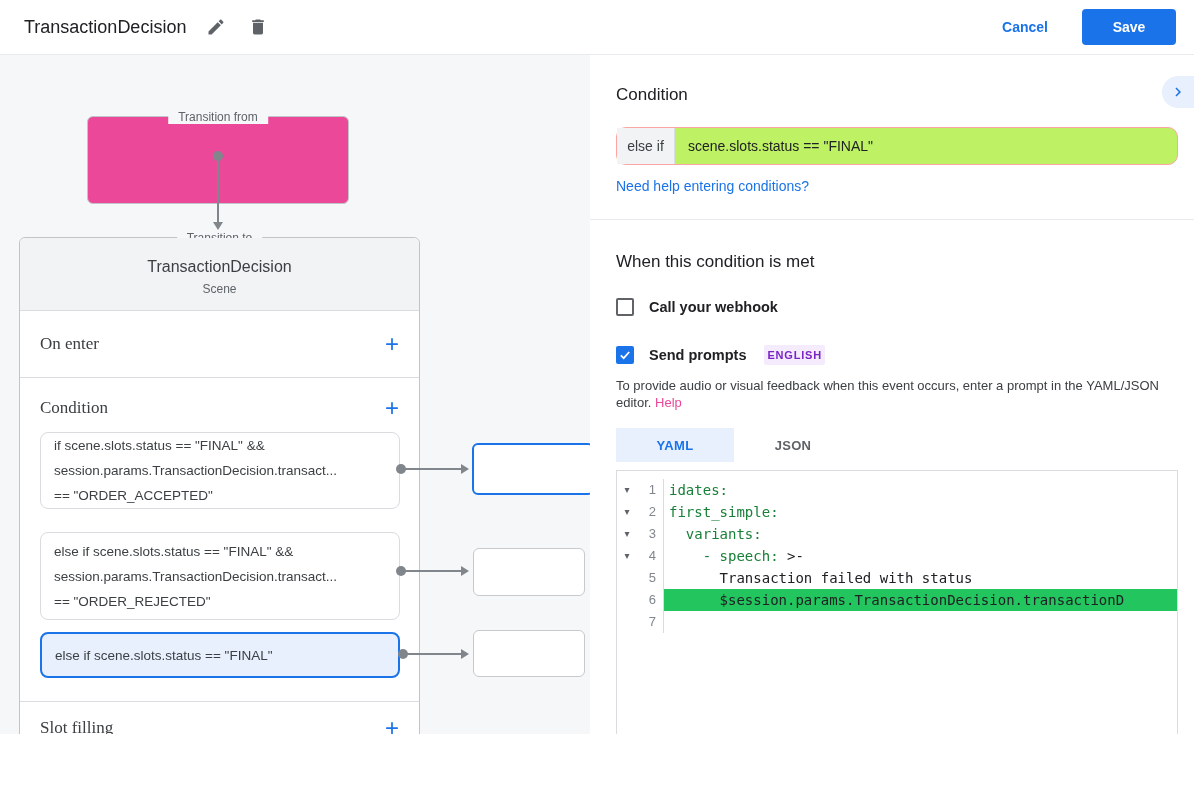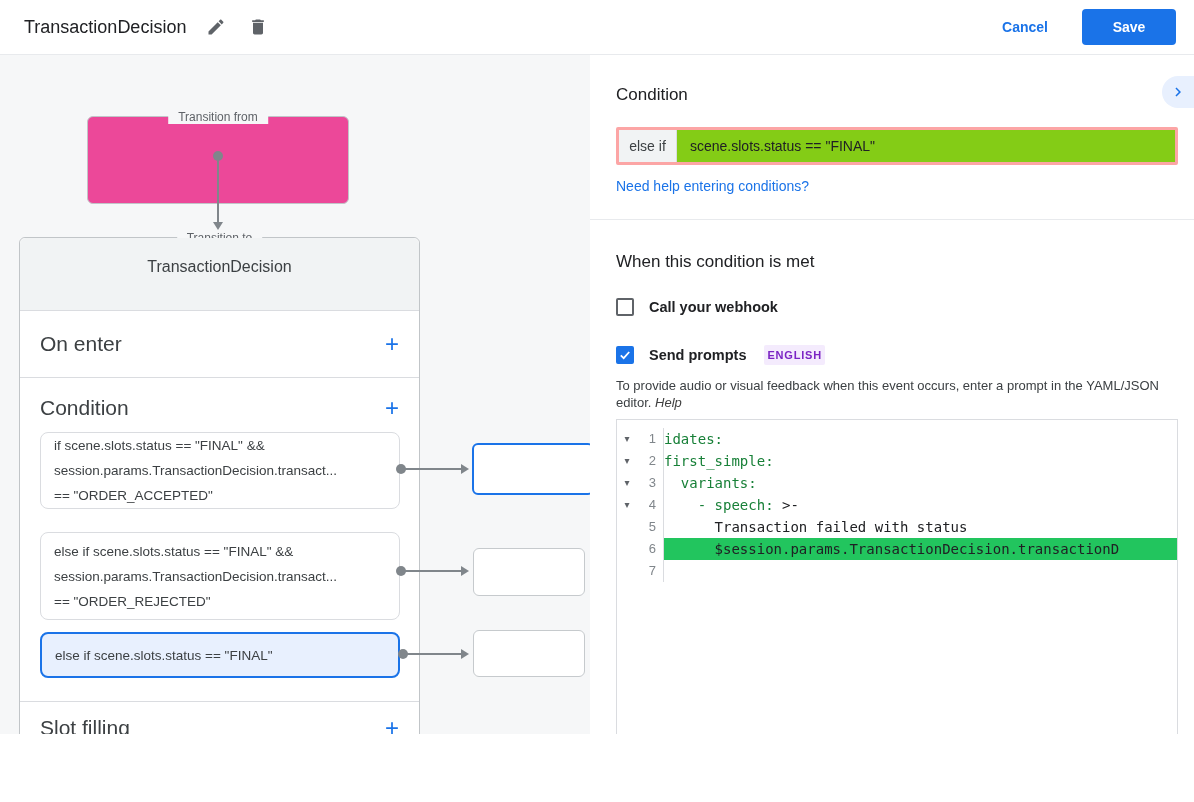--- a/index.html
+++ b/index.html
@@ -36,21 +36,21 @@
     border-bottom:5px solid transparent; border-left:8px solid #80868b; }
 
   .to-box { left:19px; top:182px; width:401px; height:600px; background:#fff; }
   .to-header { position:absolute; left:0; top:0; width:100%; height:73px; background:#f1f3f4;
     border-bottom:1px solid #dadce0; border-radius:6px 6px 0 0; text-align:center; }
   .to-title { font-size:16px; color:#3c4043; margin-top:20px; }
   .to-sub { font-size:12px; color:#5f6368; margin-top:6px; }
 
   .row-onenter { position:absolute; left:0; top:73px; width:100%; height:67px; border-bottom:1px solid #dadce0;
     display:flex; align-items:center; padding:0 20px; }
-  .section-label { font-size:21px; color:#3c4043; flex:1; }
+  .section-label { font-size:17px; color:#3c4043; flex:1;font-family:Liberation Serif, serif; }
   .plus { color:#1a73e8; font-size:24px; font-weight:300; line-height:20px; cursor:pointer; }
 
   .row-cond-label { position:absolute; left:0; top:154px; width:100%; height:32px; display:flex; align-items:center; padding:0 20px; }
   .row-slot-divider { position:absolute; left:0; top:463px; width:100%; height:1px; background:#dadce0; }
   .row-slot-label { position:absolute; left:0; top:474px; width:100%; height:32px; display:flex; align-items:center; padding:0 20px; }
 
   .cond-card { position:absolute; left:20px; width:360px; background:#fff; border:1px solid #dadce0;
     border-radius:8px; display:flex; flex-direction:column; justify-content:center; padding:4px 13px;
     cursor:pointer; overflow:hidden; }
   .cond-card .cline { font-size:13.5px; color:#3c4043; line-height:25px; white-space:nowrap; }
@@ -70,54 +70,54 @@
 
   
   .panel { position:absolute; left:590px; top:55px; width:604px; height:747px; background:#fff;
     z-index:5; padding:0 16px 0 26px; }
   .panel-h { font-size:17px; color:#202124; font-weight:400; }
   .h-condition { margin-top:30px; }
   .chevron-pill { position:absolute; right:-16px; top:21px; width:48px; height:32px; background:#e8f0fe;
     border-radius:16px; display:flex; align-items:center; cursor:pointer; }
   .chevron-pill svg { fill:#1a73e8; margin-left:7px; }
 
-  .cond-input { margin-top:22px; width:562px; height:38px; border:3px solid #fca5a5; border-radius:2px;
-    display:flex; align-items:stretch; background:#84cc16; }
+  .cond-input { margin-top:22px; width:562px; height:38px; border:1px solid #fca5a5; border-radius:10px;
+    display:flex; align-items:stretch; background:#bef264; }
   .cond-prefix { width:58px; background:#f1f3f4; border-right:1px solid #dadce0; display:flex;
     align-items:center; justify-content:center; font-size:14px; color:#3c4043; }
   .cond-value { flex:1; display:flex; align-items:center; padding-left:13px; font-size:14px; color:#202124; }
 
   .link { color:#1a73e8; font-size:14px; margin-top:13px; display:inline-block; cursor:pointer; }
   .panel-divider { position:absolute; left:0; top:164px; width:604px; height:1px; background:#e8eaed; }
 
   .h-when { margin-top:57px; }
   .check-row { display:flex; align-items:center; margin-top:26px; }
   .check-row.second { margin-top:29px; }
   .checkbox { width:18px; height:18px; border:2px solid #5f6368; border-radius:2px; background:#fff; cursor:pointer; }
   .checkbox.checked { border-color:#1a73e8; background:#1a73e8; display:flex; align-items:center; justify-content:center; }
   .check-label { font-size:14.5px; font-weight:bold; color:#202124; margin-left:15px; }
   .badge { margin-left:18px; background:#f4ebfd; color:#7b24c4; font-size:11px; font-weight:bold;
     letter-spacing:0.8px; padding:4px 3px; border-radius:2px; }
 
   .para { margin-top:12px; width:566px; font-size:13px; color:#3c4043; line-height:17px; }
-  .para .link-inline { color:#404040; cursor:pointer;font-style:italic; }
+  .para .link-inline { color:#ec4899; cursor:pointer; }
 
   .tabs { margin-top:17px; display:flex; }
   .tab { width:118px; height:34px; display:flex; align-items:center; justify-content:center;
     font-size:13px; font-weight:bold; letter-spacing:0.3px; color:#5f6368; cursor:pointer; }
   .tab.selected { color:#1a73e8; background:#e8f0fe; }
 
   .editor { margin-top:8px; width:562px; height:332px; border:1px solid #dadce0; background:#fff;
     padding-top:8px; font-family:"DejaVu Sans Mono", monospace; overflow:hidden; cursor:text; }
   .ed-row { display:flex; height:22px; }
   .ed-fold { width:20px; text-align:center; font-size:10px; color:#5f6368; line-height:22px;
     font-family:"Liberation Sans", sans-serif; cursor:pointer; }
   .ed-num { width:26px; text-align:right; padding-right:7px; font-size:13px; color:#80868b; line-height:22px;
     font-family:"Liberation Sans", sans-serif; }
-  .ed-code { flex:1; border-left:1px solid #dadce0; font-size:14px; line-height:22px;
+  .ed-code { flex:1; border-left:1px solid #dadce0; padding-left:5px; font-size:14px; line-height:22px;
     white-space:pre; overflow:hidden; color:#202124; }
   .ed-row.hl .ed-code { background:#22c55e; }
   .tok-key { color:#188038; }
 </style>
 </head>
 <body>
 
 <div class="app">
 
   <div class="topbar">
@@ -145,20 +145,21 @@
 
     <div class="dot" style="left:213px; top:96px;"></div>
     <div class="vline" style="left:217px; top:101px; height:66px;"></div>
     <div class="arrow-down" style="left:213px; top:167px;"></div>
 
     <div class="fieldset to-box">
       <div class="legend">Transition to</div>
 
       <div class="to-header">
         <div class="to-title">TransactionDecision</div>
+        <div class="to-sub">Scene</div>
       </div>
 
       <div class="row-onenter">
         <div class="section-label">On enter</div>
         <div class="plus">+</div>
       </div>
 
       <div class="row-cond-label">
         <div class="section-label">Condition</div>
         <div class="plus">+</div>
@@ -233,20 +234,24 @@
         <svg width="14" height="14" viewBox="0 0 16 16">
             <polyline points="3.2,8.4 6.5,11.6 12.8,4.6" fill="none" stroke="#ffffff" stroke-width="2"></polyline>
           </svg>
       </div>
       <div class="check-label">Send prompts</div>
       <div class="badge">ENGLISH</div>
     </div>
 
     <div class="para"><span>To provide audio or visual feedback when this event occurs, enter a prompt in the YAML/JSON editor.</span> <span class="link-inline">Help</span></div>
 
+    <div class="tabs" id="tabs">
+        <div class="tab selected">YAML</div>
+        <div class="tab">JSON</div>
+      </div>
 
     <div class="editor" id="editor">
         <div class="ed-row">
           <div class="ed-fold">▾</div>
           <div class="ed-num">1</div>
           <div class="ed-code"><span class="tok-key">idates:</span></div>
         </div>
         <div class="ed-row">
           <div class="ed-fold">▾</div>
           <div class="ed-num">2</div>

